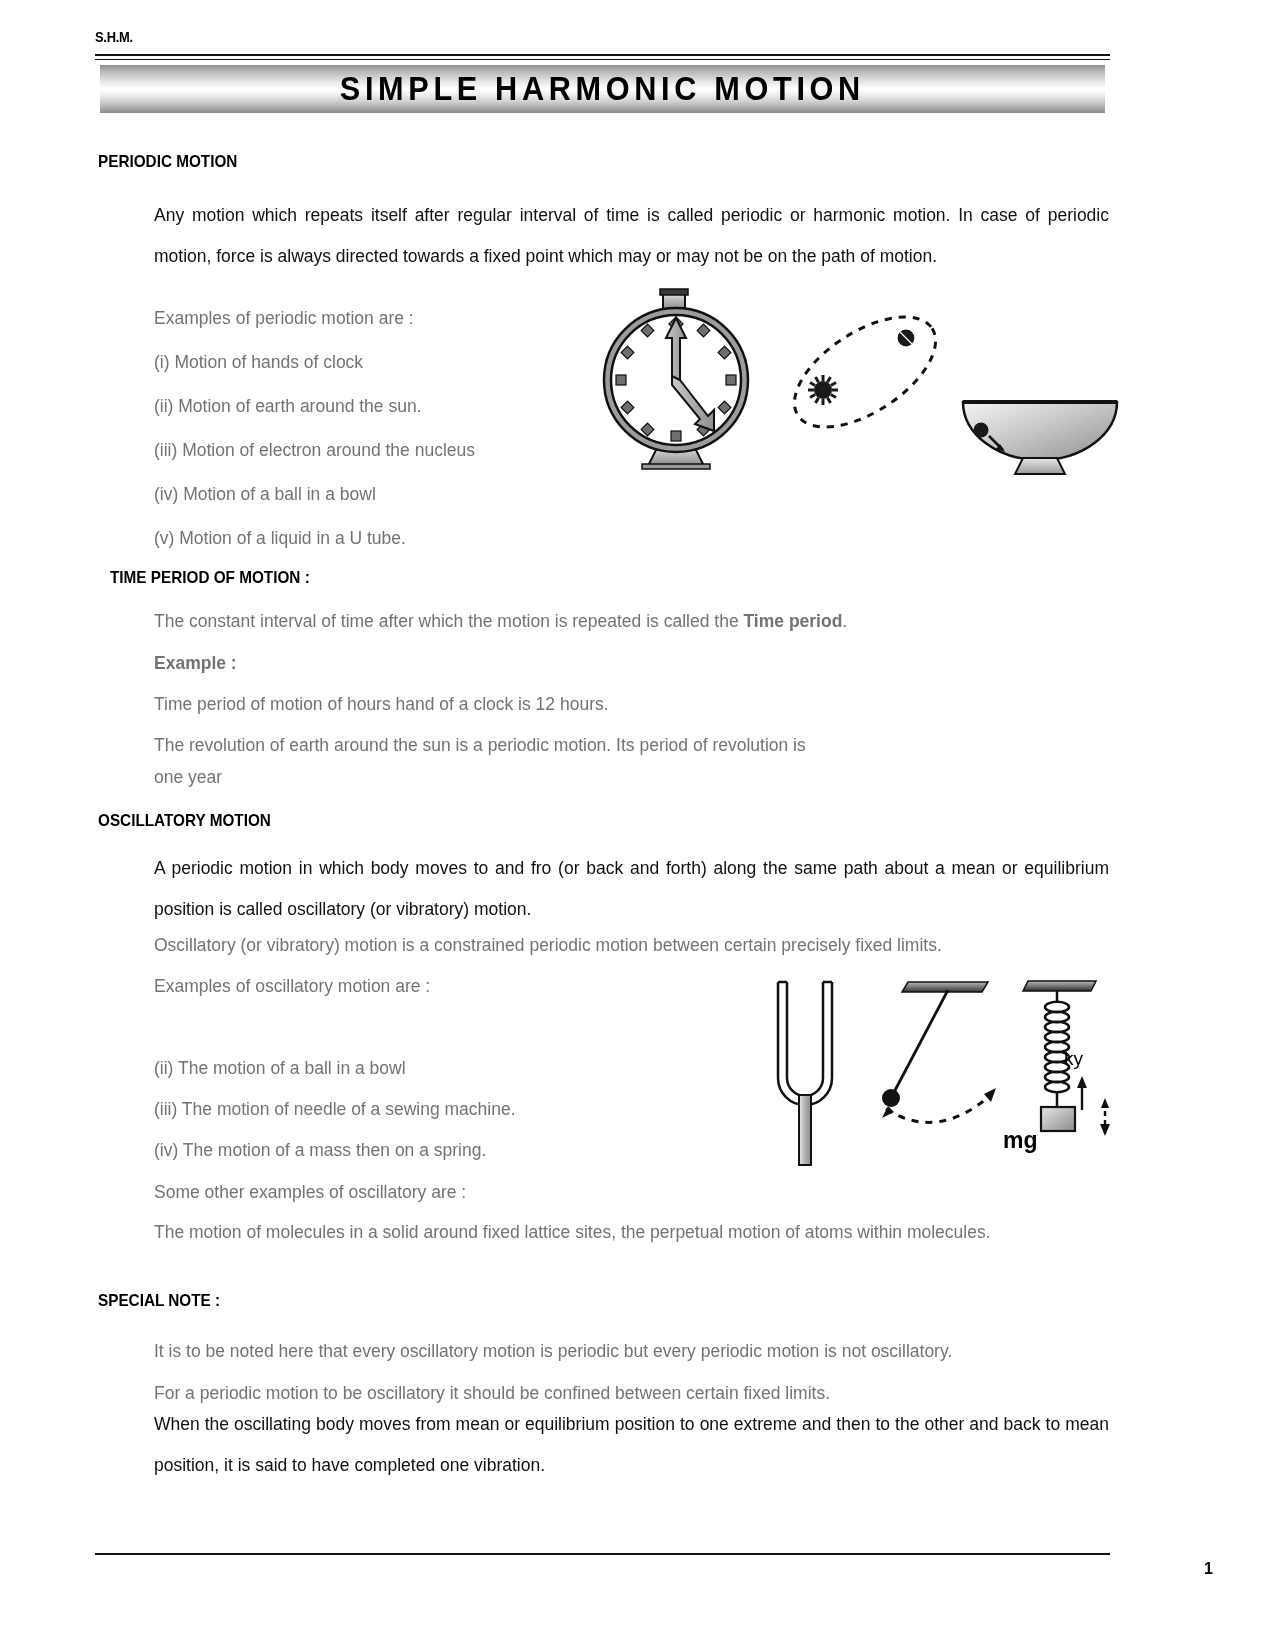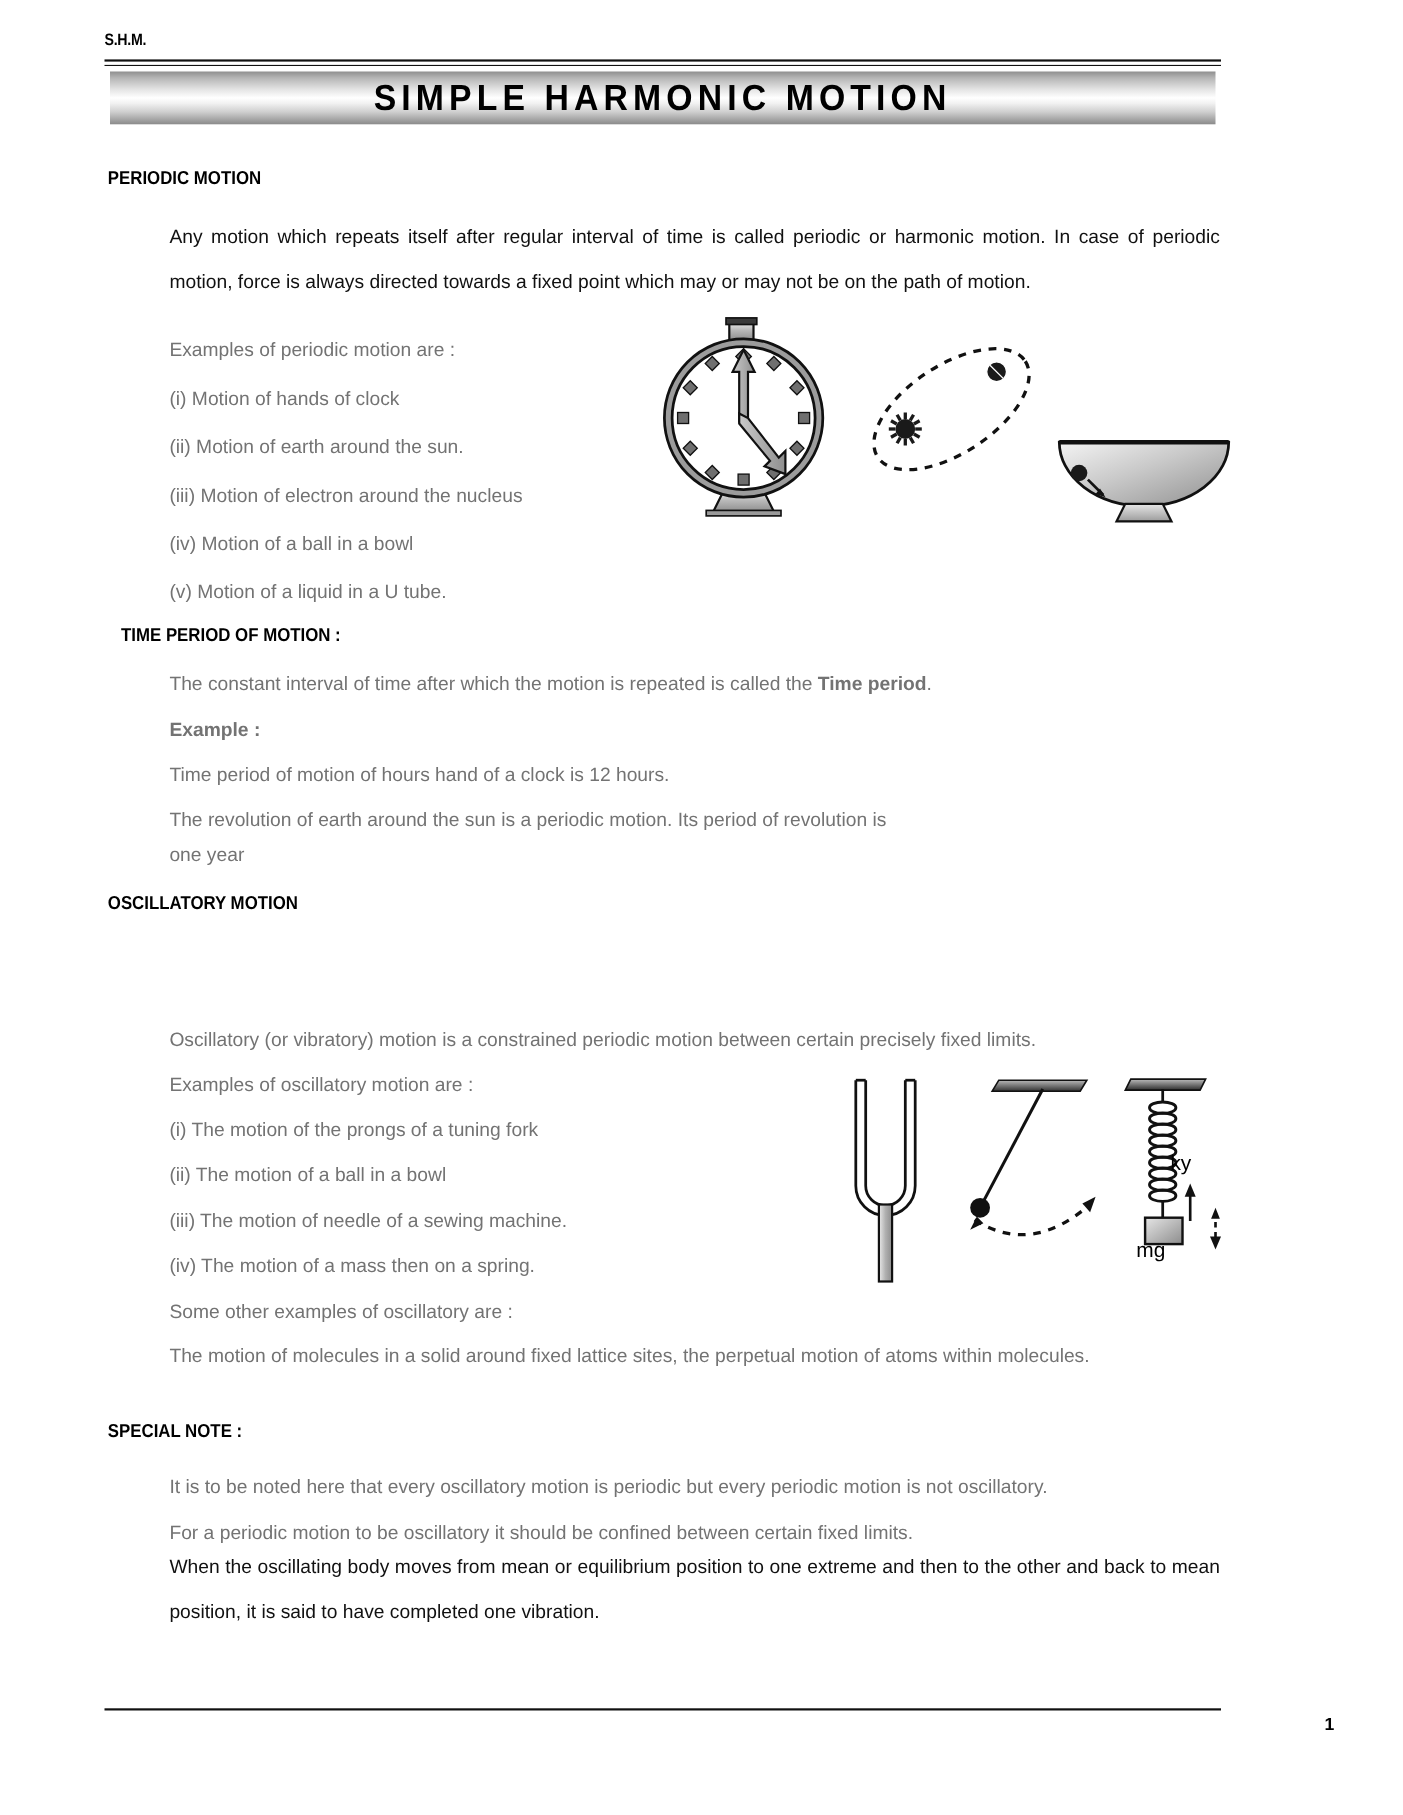--- a/index.html
+++ b/index.html
@@ -251,26 +251,26 @@
   </div>
 
   <div class="line b" style="left:154px; top:643px;">Example  :</div>
 
   <div class="line" style="left:154px; top:684px;">Time period of motion of hours hand of a clock is 12 hours.</div>
   <div class="line" style="left:154px; top:725px;">The revolution of earth around the sun is a periodic motion. Its period of revolution is</div>
   <div class="line" style="left:154px; top:757px;">one year</div>
 
   <div class="h-section" style="left:98px; top:811px;">OSCILLATORY MOTION</div>
 
+  <div class="para just" style="left:154px; top:848px; width:955px;">A periodic motion in which body moves to and fro (or back and forth) along the same path about a mean or equilibrium position is called oscillatory (or vibratory) motion.</div>
 
   <div class="line" style="left:154px; top:925px;">Oscillatory (or vibratory) motion is a constrained periodic motion between certain precisely fixed limits.</div>
 
   <div class="line" style="left:154px; top:966px;">Examples of oscillatory motion are :</div>
 
-  <div class="line" style="left:154px; top:1007px;">(i) The motion of the prongs of a tuning fork</div>
   <div class="line" style="left:154px; top:1048px;">(ii) The motion of a ball in a bowl</div>
   <div class="line" style="left:154px; top:1089px;">(iii) The motion of needle of a sewing machine.</div>
   <div class="line" style="left:154px; top:1130px;">(iv) The motion of a mass then on a spring.</div>
 
   <div class="line" style="left:154px; top:1172px;">Some other examples of oscillatory are :</div>
   <div class="line" style="left:154px; top:1212px;">The motion of molecules in a solid around fixed lattice sites, the perpetual motion of atoms within molecules.</div>
 
   <div class="fig" style="left:770px; top:978px;">
     <svg width="70" height="190" viewBox="0 0 70 190">
       <defs>
@@ -349,21 +349,21 @@
       <line x1="70" y1="132" x2="70" y2="103" stroke="#111" stroke-width="2.4"></line>
       <path d="M70 98 L65 110 L75 110 Z" fill="#111"></path>
 
       <line x1="93" y1="124" x2="93" y2="152" stroke="#111" stroke-width="2.4" stroke-dasharray="5 4"></line>
       <path d="M93 158 L88 146 L98 146 Z" fill="#111"></path>
 
       <path d="M93 120 L89 130 L97 130 Z" fill="#111"></path>
     </svg>
   </div>
   <div style="position:absolute; left:1064px; top:1048px; font-size:19px;">ky</div>
-  <div style="position:absolute; left:1033px; top:1127px; font-size:19px;">mg</div>
+  <div style="position:absolute; left:1003px; top:1127px; font-size:23px;font-weight:bold;">mg</div>
 
   <div class="h-section" style="left:98px; top:1291px;">SPECIAL NOTE :</div>
 
   <div class="line" style="left:154px; top:1331px;">It is to be noted here that every oscillatory motion is periodic but every periodic motion is not oscillatory.</div>
   <div class="line" style="left:154px; top:1373px;">For a periodic motion to be oscillatory it should be confined between certain fixed limits.</div>
   <div class="para just" style="left:154px; top:1404px; width:955px;">When the oscillating body moves from mean or equilibrium position to one extreme and then to the other and back to mean position, it is said to have completed one vibration.</div>
 
   <div class="foot-rule"></div>
   <div class="page-num">1</div>
 

